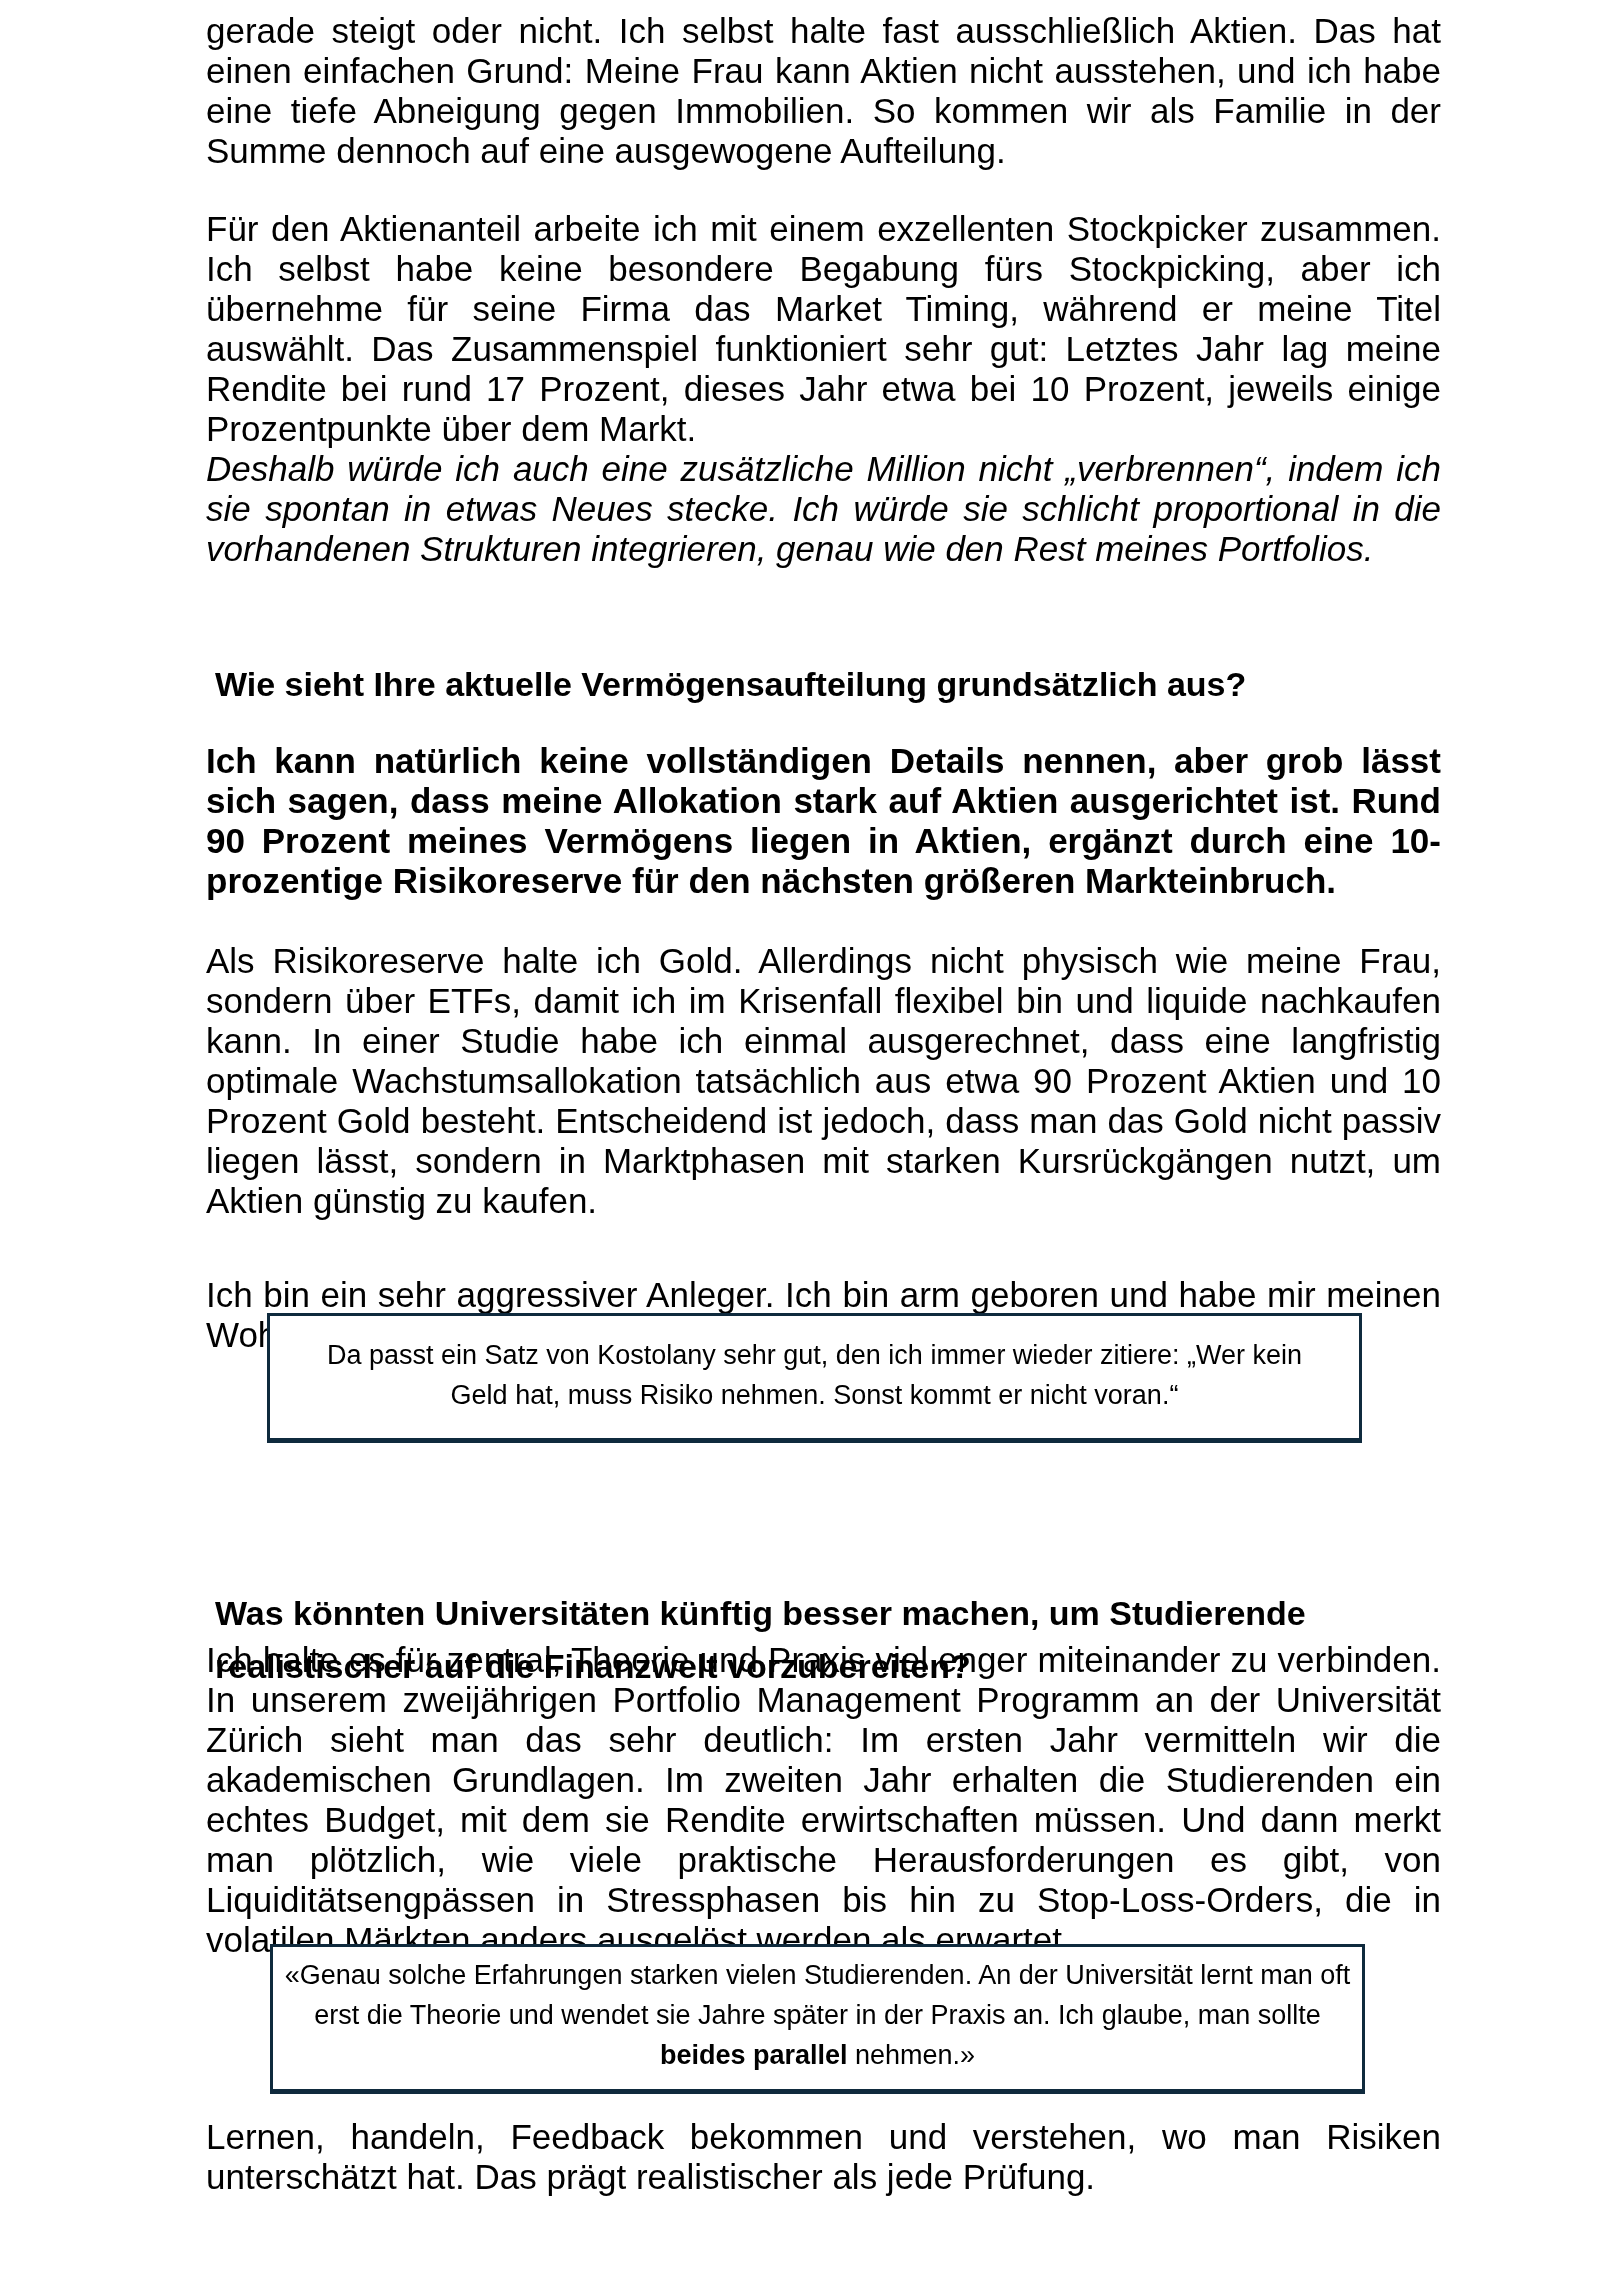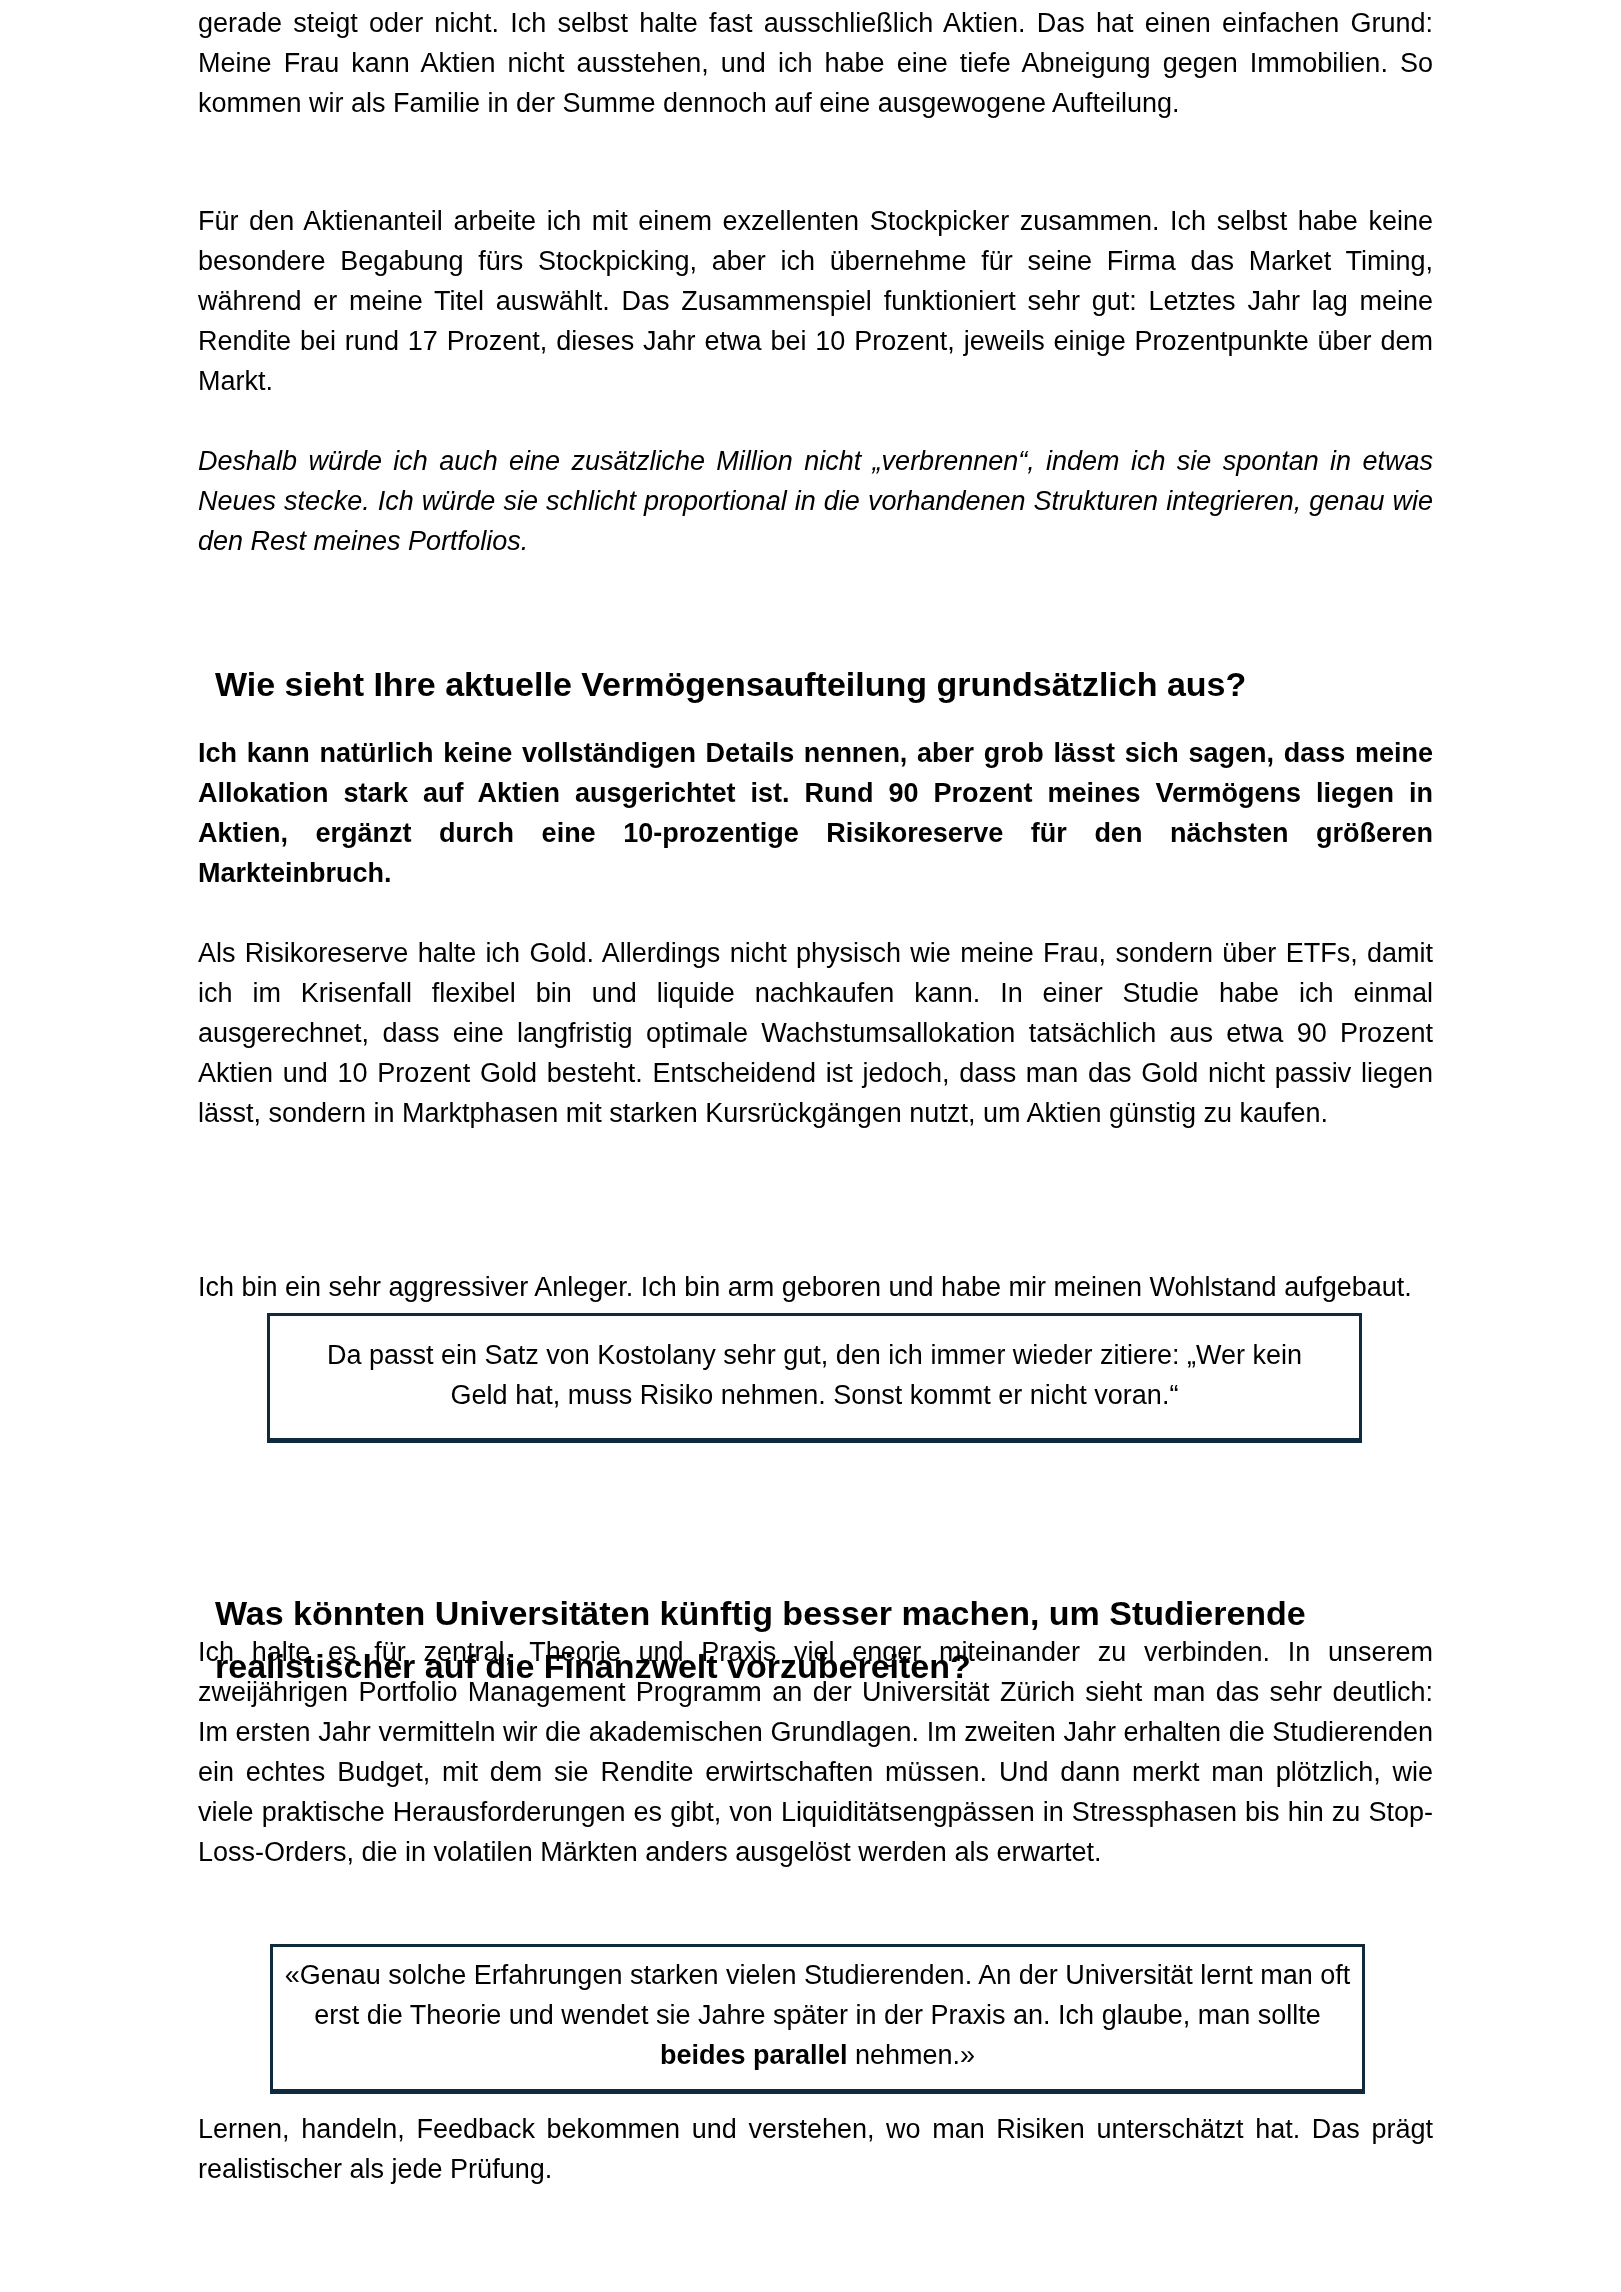--- a/index.html
+++ b/index.html
@@ -15,23 +15,23 @@
     font-family: "Liberation Sans", sans-serif;
     color: #000000;
   }
   .page {
     position: absolute;
     left: 198px;
     top: 0;
     width: 1235px;
   }
   .para {
-    font-size: 27px;
+    font-size: 35px;
     line-height: 40px;
-    margin: 0;
+    margin: 8px;
     text-align: justify;
   }
   .heading {
     font-size: 34px;
     font-weight: bold;
     line-height: 53px;
     margin: 17px;
   }
   .quote-box {
     position: absolute;

